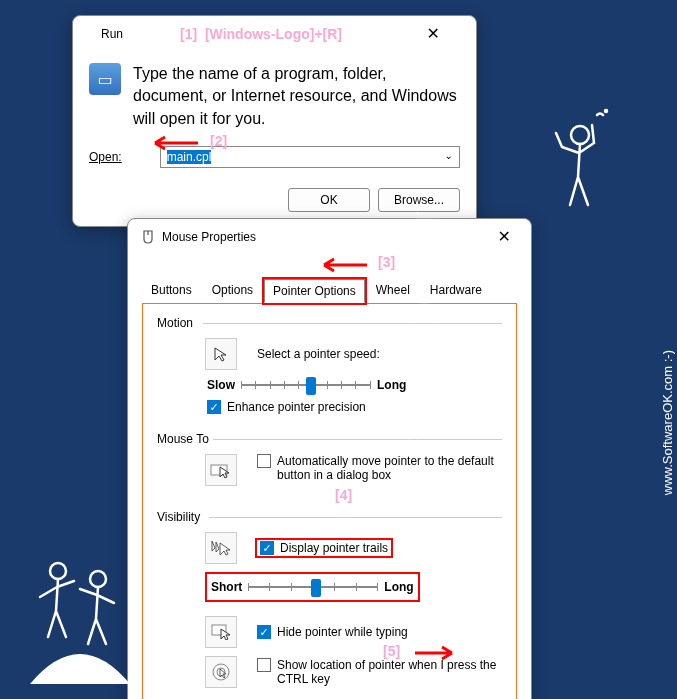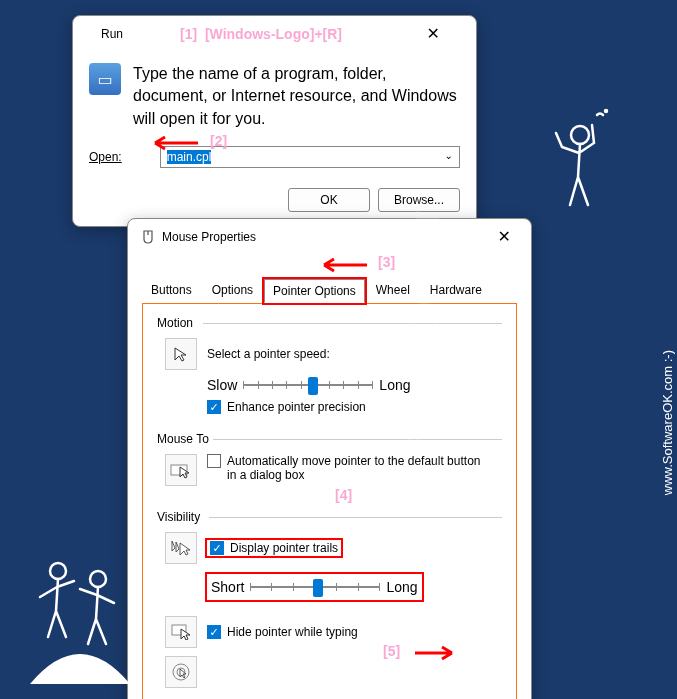--- a/index.html
+++ b/index.html
@@ -35,23 +35,23 @@
 .mouse-close { margin-left: auto; font-size: 16px; cursor: pointer; padding: 0 8px; }
 .mouse-tabs { display: flex; padding: 0 14px; border-bottom: 1px solid transparent; gap: 2px; margin-top: 24px; }
 .mouse-tab { padding: 4px 8px; font-size: 12px; border: 1px solid transparent; cursor: pointer; }
 .mouse-tab.active { border: 1px solid #888; border-bottom: 1px solid #fff; background: #fff; position: relative; top: 1px; }
 .mouse-tab.highlighted { outline: 2px solid #ff0000; }
 .mouse-content { border: 1px solid #f97316; margin: 0 14px 8px; padding: 12px 14px 10px; }
 .group { margin-bottom: 14px; }
 .group-title { font-size: 12px; margin-bottom: 4px; position: relative; }
 .group-title::after { content: ""; position: absolute; left: 50px; right: 0; top: 50%; height: 1px; background: #ccc; }
 .group-body { padding: 4px 4px 4px 8px; }
-.row { display: flex; align-items: center; gap: 10px; margin-bottom: 6px; }
+.row { display: flex; align-items: center; gap: 20px; margin-bottom: 6px; margin-left: 40px; }
 .ptr-icon { width: 32px; height: 32px; border: 1px solid #ccc; display: flex; align-items: center; justify-content: center; flex-shrink: 0; background:#f8f8f8; }
-.slider-row { display: flex; align-items: center; gap: 6px; font-size: 14px; margin: 4px 0 6px 42px; }
+.slider-row { display: flex; align-items: center; gap: 6px; font-size: 12px; margin: 4px 0 6px 42px; font-weight: bold; }
 .slider { width: 130px; height: 18px; position: relative; }
 .slider-track { position: absolute; left: 0; right: 0; top: 8px; height: 2px; background: #888; }
 .slider-tick { position: absolute; top: 5px; width: 1px; height: 8px; background: #888; }
 .slider-thumb { position: absolute; top: 1px; width: 10px; height: 18px; background: #0078d4; border-radius: 2px; }
 .chk { width: 14px; height: 14px; border: 1px solid #666; display: inline-flex; align-items: center; justify-content: center; background: #fff; flex-shrink: 0; cursor:pointer; }
 .chk.checked { background: #0078d4; border-color: #0078d4; color: #fff; font-size: 11px; }
 .chk-row { display: flex; align-items: flex-start; gap: 6px; font-size: 12px; }
 .chk-highlight { outline: 2px solid #ff0000; padding: 1px 3px; }
 .slider-highlight { outline: 2px solid #ff0000; padding: 4px; }
 .mouse-buttons { display: flex; justify-content: flex-end; gap: 6px; padding: 6px 14px 14px; }
@@ -233,20 +233,24 @@
           </div>
         </div>
         <div class="row" style="margin-top:8px;">
           <div class="ptr-icon">
               <svg width="20" height="20">
                 <circle cx="10" cy="10" r="8" fill="none" stroke="#888"></circle>
                 <circle cx="10" cy="10" r="4" fill="none" stroke="#888"></circle>
                 <path d="M9 7 L9 15 L11 13 L13 16 L14 15 L12 12 L15 12 Z" fill="#fff" stroke="#333" stroke-width="0.8"></path>
               </svg>
             </div>
+          <div class="chk-row">
+            <span class="chk"></span>
+            <span>Show location of pointer when I press the CTRL key</span>
+          </div>
         </div>
       </div>
     </div>
   </div>
   <div class="mouse-buttons">
     
     
     
   </div>
 </div>

